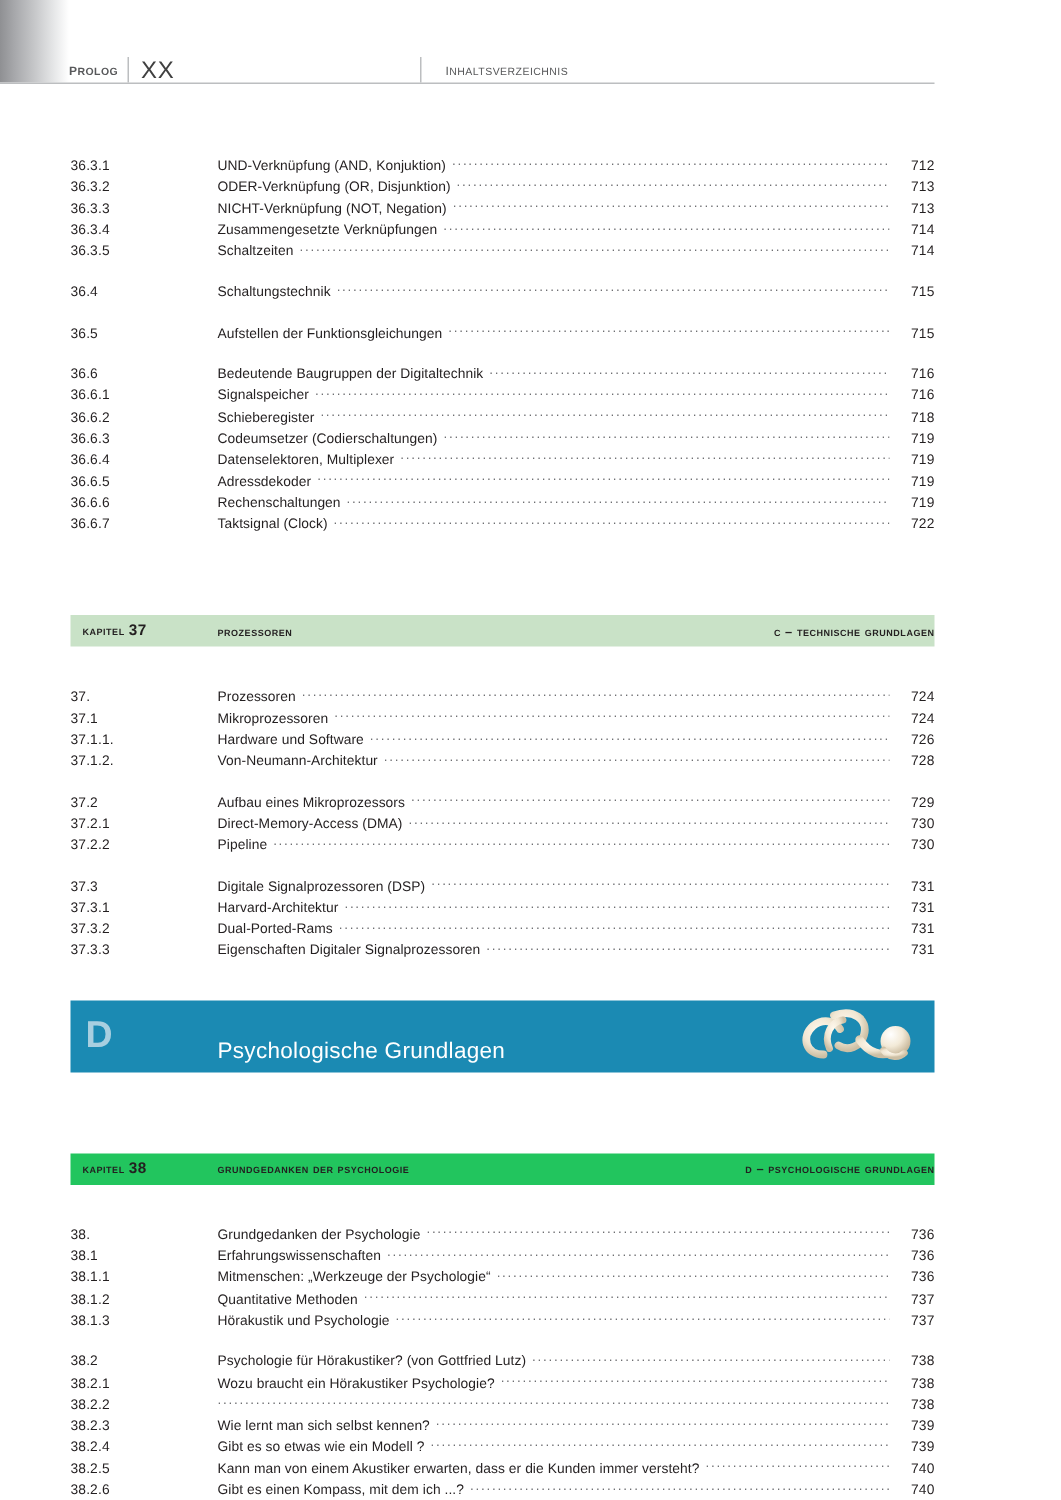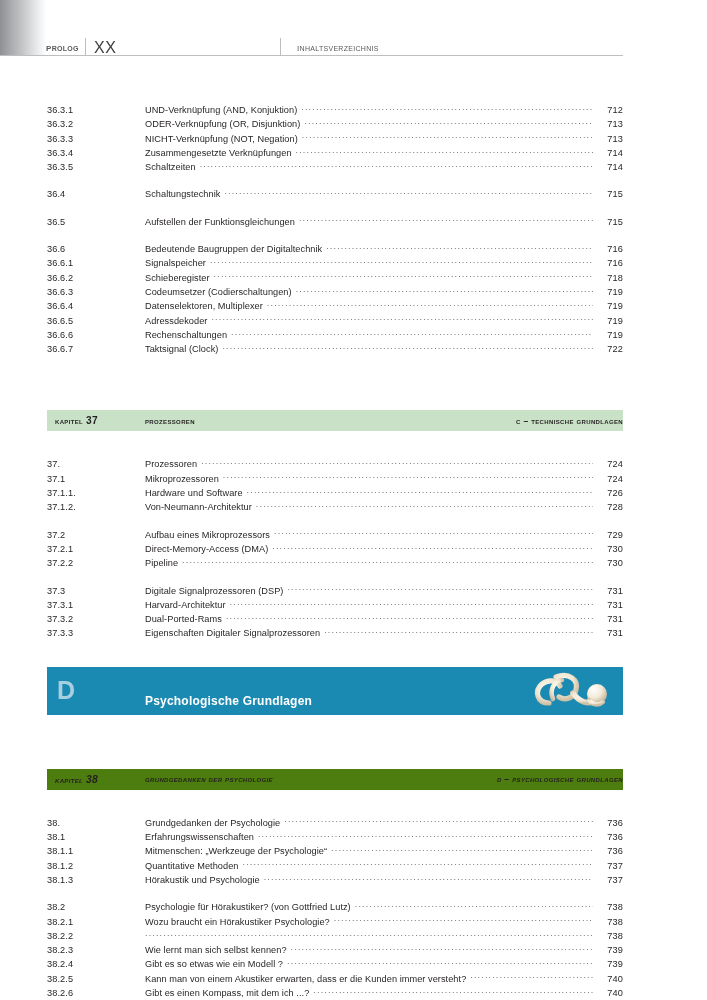--- a/index.html
+++ b/index.html
@@ -145,21 +145,21 @@
     font-size: 8.6px;
     font-weight: bold;
     letter-spacing: 0.35px;
     color: #231f20;
     font-variant: small-caps;
     text-transform: lowercase;
     box-sizing: border-box;
     margin-top: 28px;
   }
   .chapter-band.green { background: #c9e2c7; }
-  .chapter-band.beige { background: #4d7c0f; font-style: italic; }
+  .chapter-band.beige { background: #22c55e; }
   .cb-kap {
     padding-left: 8px;
     width: 98px;
     box-sizing: border-box;
   }
   .cb-kap .kapnum {
     font-variant: normal;
     text-transform: none;
     font-size: 10.2px;
   }
@@ -182,22 +182,22 @@
   .pb-letter {
     width: 98px;
     padding-left: 10px;
     box-sizing: border-box;
     font-size: 25px;
     font-weight: bold;
     color: #a8cfe0;
     line-height: 1;
   }
   .pb-title {
-    font-size: 12px;
-    font-weight: bold;
+    font-size: 15px;
+    font-weight: normal;
     color: #ffffff;
     letter-spacing: 0.2px;
     margin-top: 20px;
   }
   .pb-art {
     position: absolute;
     right: 8px;
     top: 2px;
     width: 86px;
     height: 44px;

